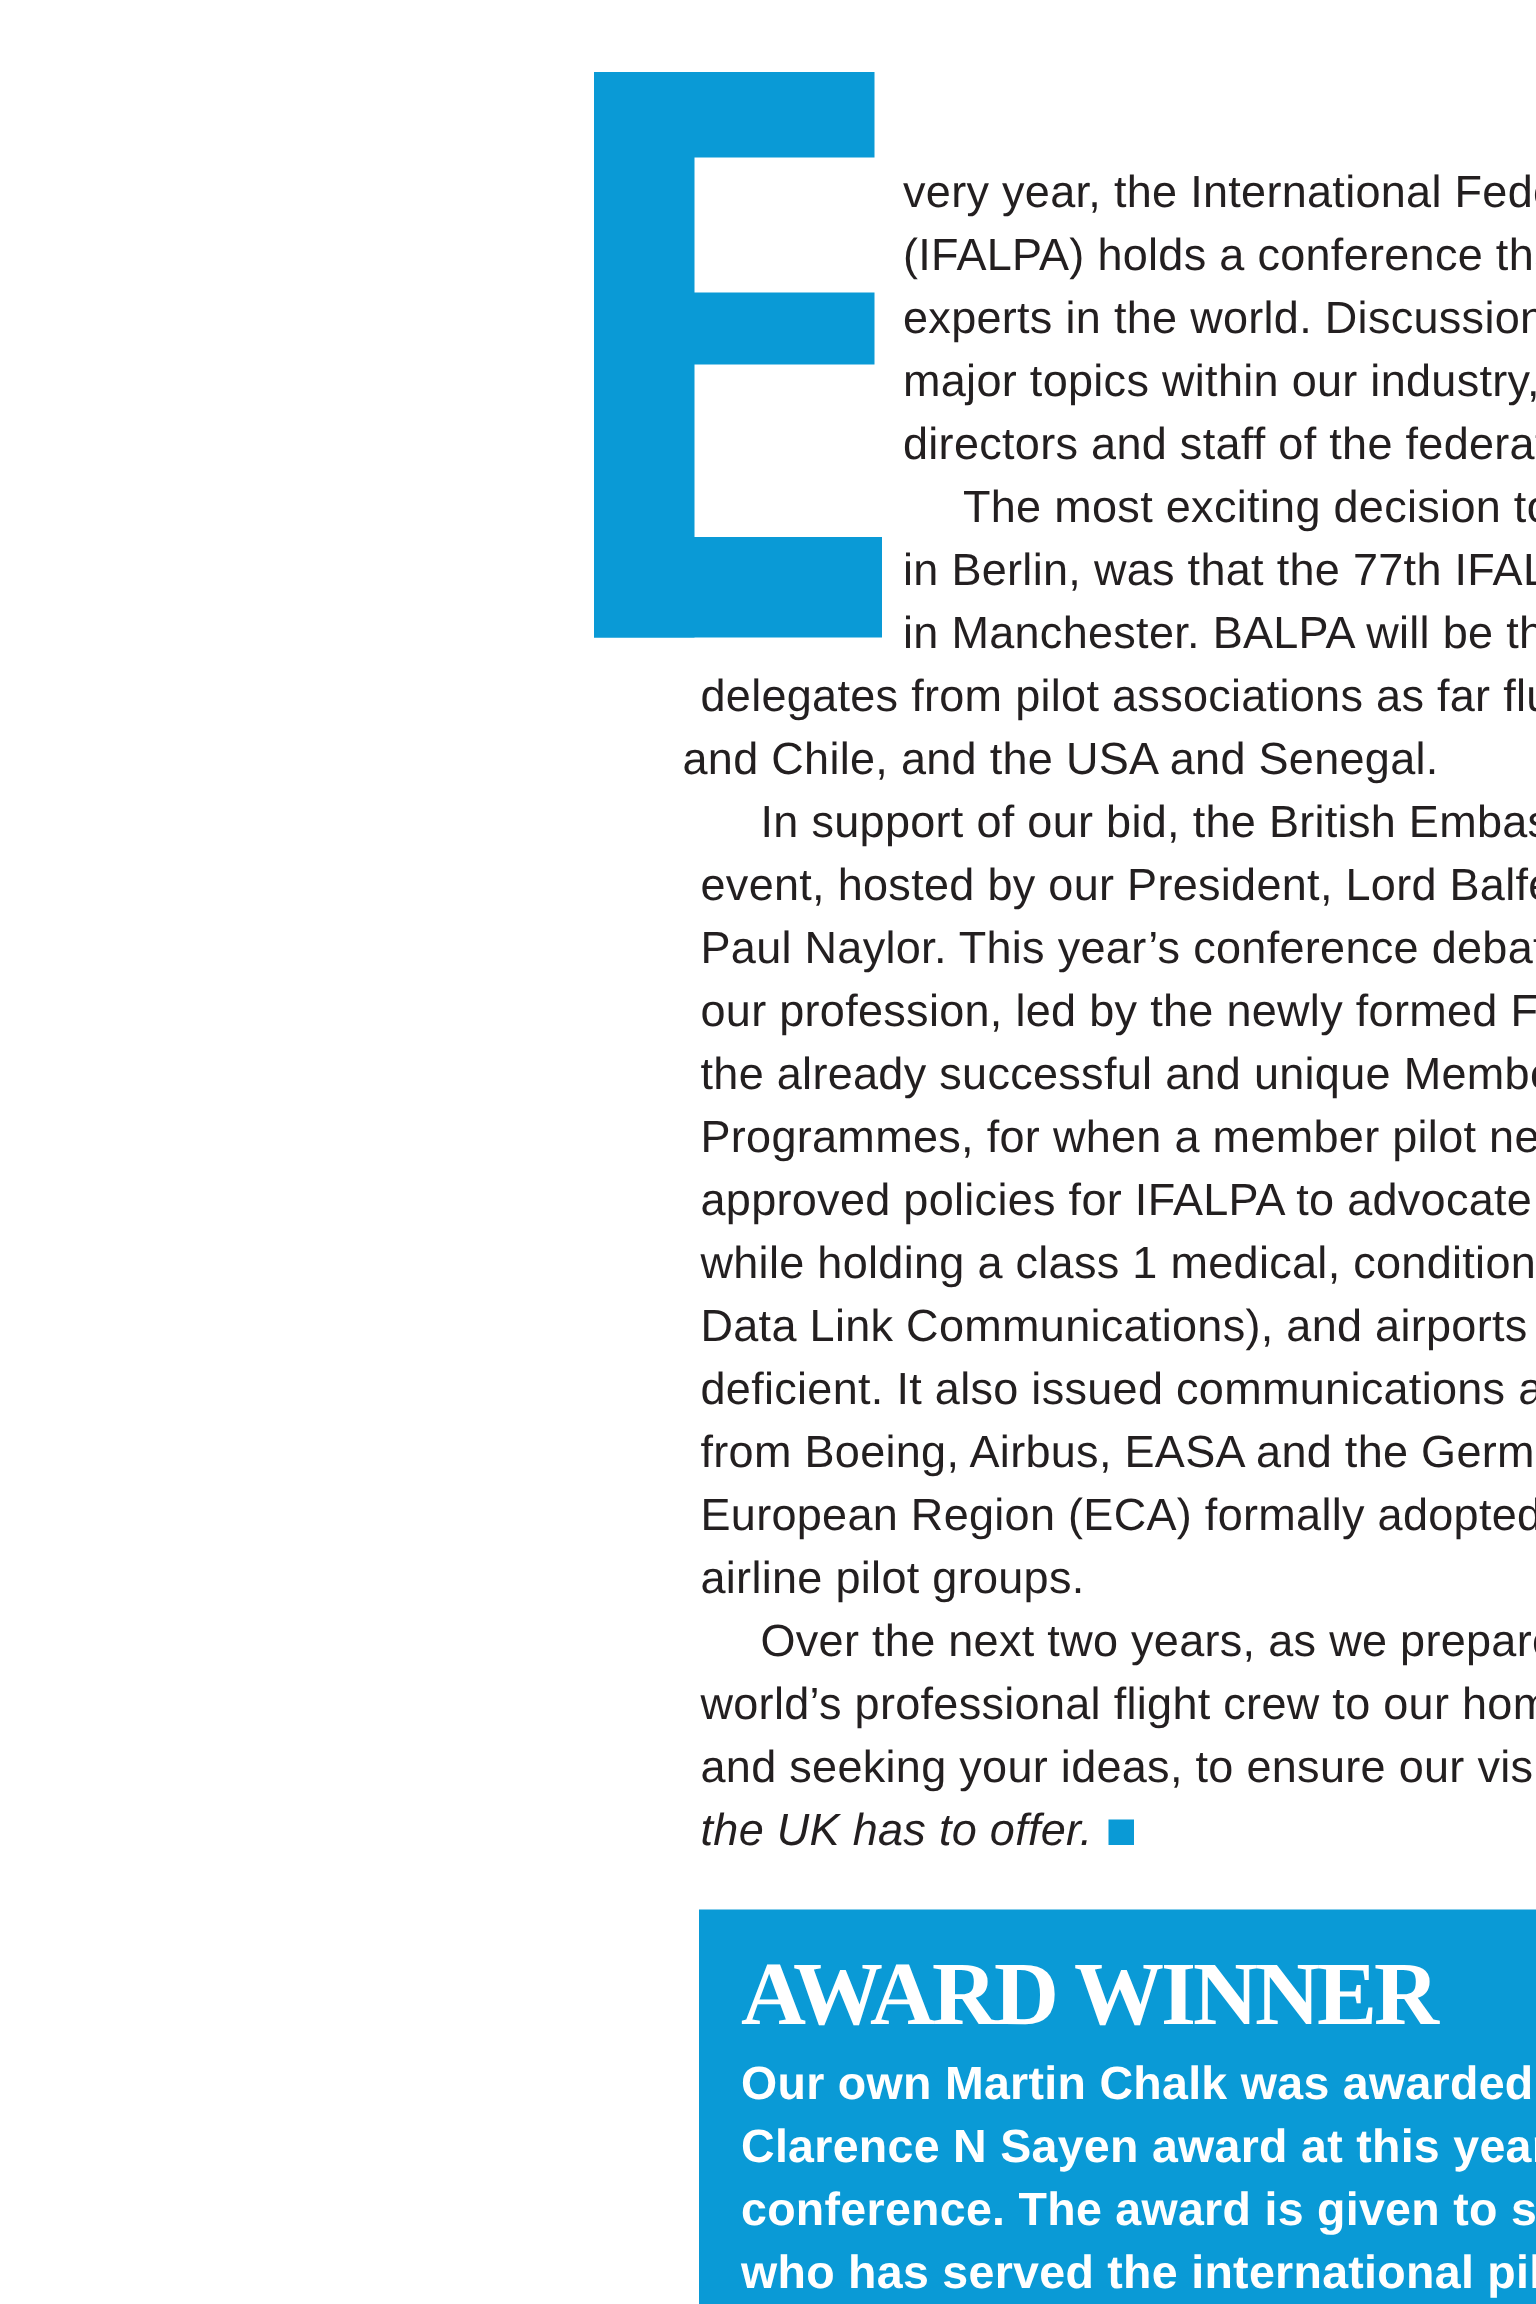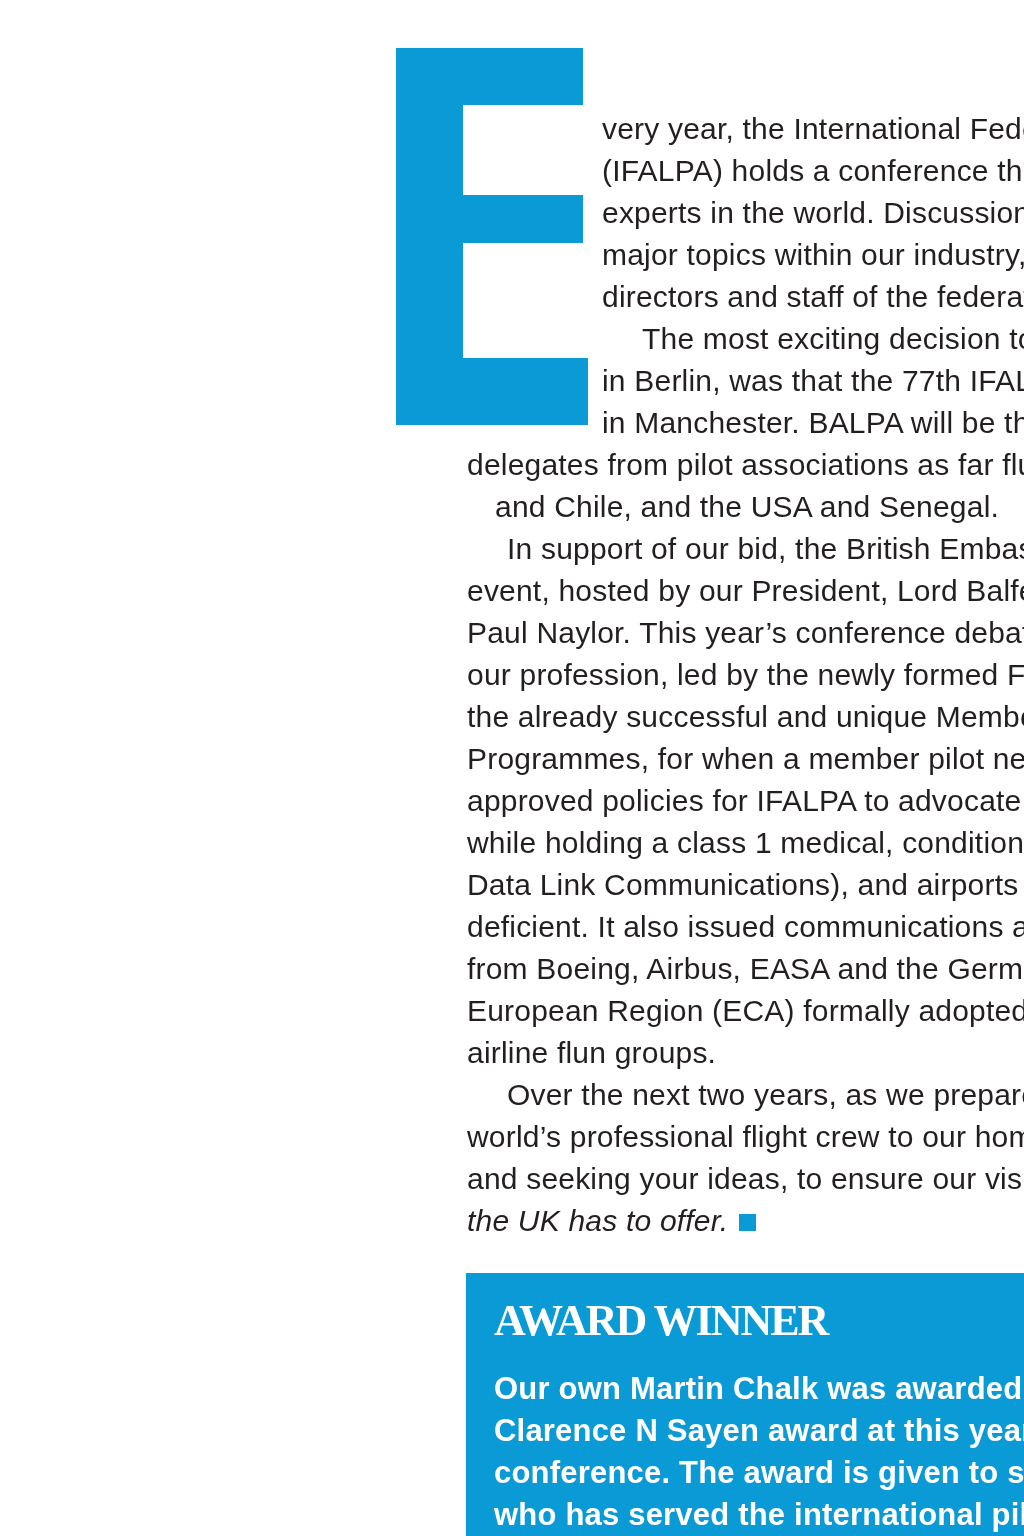--- a/index.html
+++ b/index.html
@@ -57,21 +57,21 @@
     left: 466px; top: 1273px;
     width: 640px; height: 300px;
     background: var(--accent, #0a9ad6);
   }
   .award-title {
     position: absolute;
     left: 28px; top: 26px;
     margin: 0;
     font-family: "Liberation Serif", "DejaVu Serif", serif;
     font-weight: bold;
-    font-size: 44px;
+    font-size: 60px;
     line-height: 1;
     letter-spacing: -2px;
     color: #ffffff;
     white-space: nowrap;
   }
   .award-line {
     position: absolute;
     left: 28px;
     font-size: 31px;
     font-weight: bold;
@@ -98,34 +98,34 @@
   <div id="article-lines">
       <div class="article-line" style="left: 602px; top: 108px;">very year, the International Feder</div>
       <div class="article-line" style="left: 602px; top: 150px;">(IFALPA) holds a conference tha</div>
       <div class="article-line" style="left: 602px; top: 192px;">experts in the world. Discussions</div>
       <div class="article-line" style="left: 602px; top: 234px;">major topics within our industry, a</div>
       <div class="article-line" style="left: 602px; top: 276px;">directors and staff of the federat</div>
       <div class="article-line" style="left: 642px; top: 318px;">The most exciting decision to</div>
       <div class="article-line" style="left: 602px; top: 360px;">in Berlin, was that the 77th IFAL</div>
       <div class="article-line" style="left: 602px; top: 402px;">in Manchester. BALPA will be the</div>
       <div class="article-line" style="left: 467px; top: 444px;">delegates from pilot associations as far flun</div>
-      <div class="article-line" style="left: 495px; top: 486px;">and Chile, and the USA and Senegal.</div>
+      <div class="article-line" style="left: 455px; top: 486px;">and Chile, and the USA and Senegal.</div>
       <div class="article-line" style="left: 507px; top: 528px;">In support of our bid, the British Embass</div>
       <div class="article-line" style="left: 467px; top: 570px;">event, hosted by our President, Lord Balfe,</div>
       <div class="article-line" style="left: 467px; top: 612px;">Paul Naylor. This year’s conference debated</div>
       <div class="article-line" style="left: 467px; top: 654px;">our profession, led by the newly formed Fer</div>
       <div class="article-line" style="left: 467px; top: 696px;">the already successful and unique Member</div>
       <div class="article-line" style="left: 467px; top: 738px;">Programmes, for when a member pilot need</div>
       <div class="article-line" style="left: 467px; top: 780px;">approved policies for IFALPA to advocate o</div>
       <div class="article-line" style="left: 467px; top: 822px;">while holding a class 1 medical, conditional</div>
       <div class="article-line" style="left: 467px; top: 864px;">Data Link Communications), and airports an</div>
       <div class="article-line" style="left: 467px; top: 906px;">deficient. It also issued communications and</div>
       <div class="article-line" style="left: 467px; top: 948px;">from Boeing, Airbus, EASA and the German</div>
       <div class="article-line" style="left: 467px; top: 990px;">European Region (ECA) formally adopted a</div>
-      <div class="article-line" style="left: 467px; top: 1032px;">airline flun groups.</div>
+      <div class="article-line" style="left: 467px; top: 1032px;">airline pilot groups.</div>
       <div class="article-line" style="left: 507px; top: 1074px;">Over the next two years, as we prepare t</div>
       <div class="article-line" style="left: 467px; top: 1116px;">world’s professional flight crew to our home</div>
       <div class="article-line" style="left: 467px; top: 1158px;">and seeking your ideas, to ensure our visito</div>
       <div class="article-line" style="left: 467px; top: 1200px; font-style: italic;">the UK has to offer.<span class="end-mark"></span></div>
     </div>
 
   <div class="award-box">
     <h2 class="award-title">AWARD WINNER</h2>
     <div id="award-lines">
         <div class="award-line" style="top: 95px;">Our own Martin Chalk was awarded th</div>

